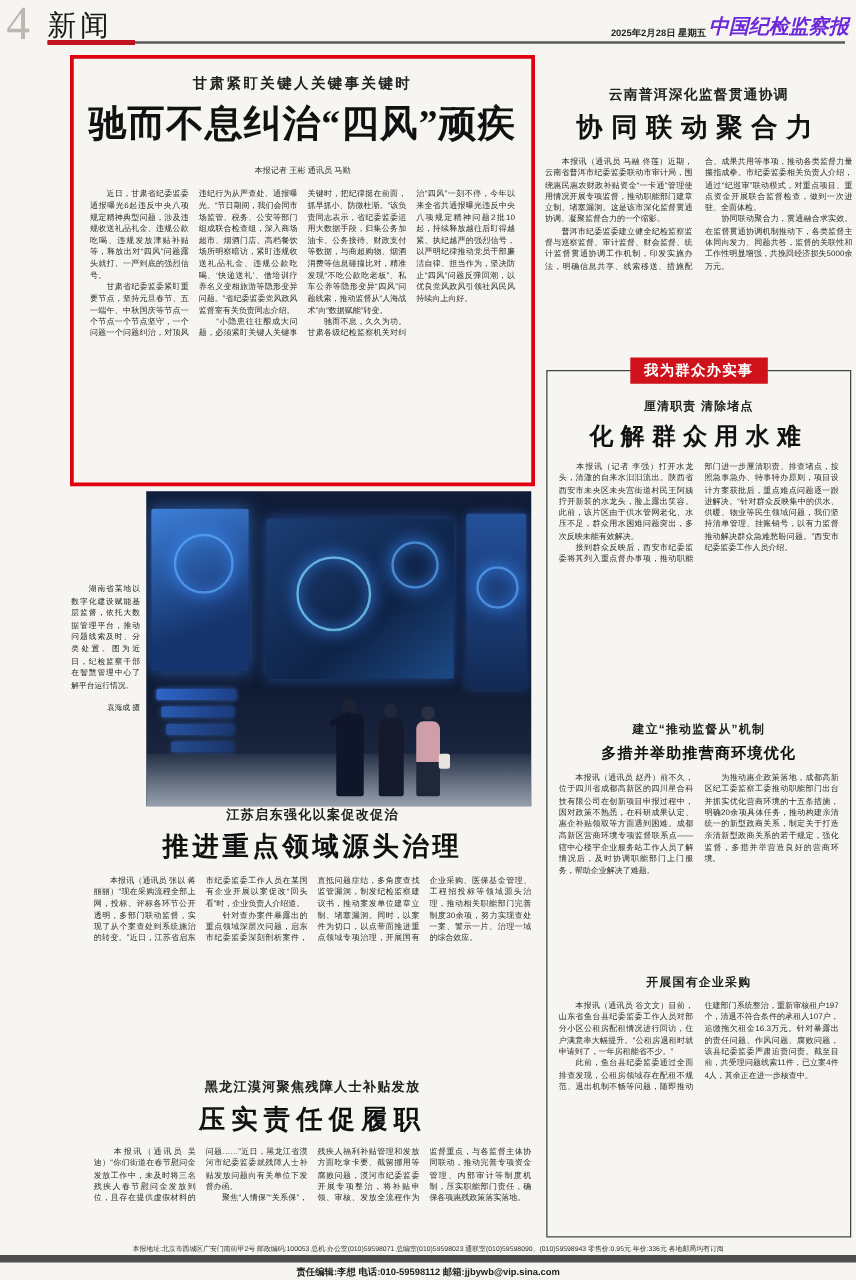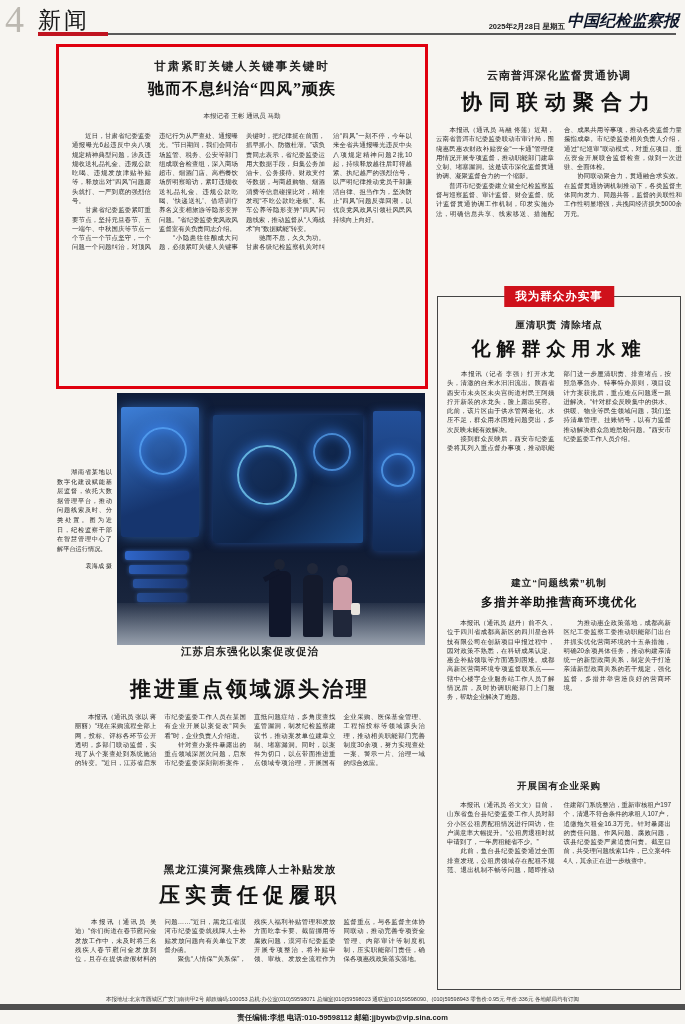--- a/index.html
+++ b/index.html
@@ -8,33 +8,33 @@
     background:#f7f5f1; overflow:hidden;
     font-family:"Liberation Sans", sans-serif; color:#1a1a1a;
   }
   
   .page-num { position:absolute; left:5px; top:0px; font-size:38px; line-height:38px;
     color:#bcb8b1; font-family:"Liberation Serif", serif; }
   .section-title { position:absolute; left:38px; top:5px; font-size:23px; font-weight:normal; letter-spacing:3px; }
   .header-rule { position:absolute; left:38px; width:638px; top:33px; height:2px; background:#5a5a5a; }
   .header-rule-red { position:absolute; left:38px; top:32px; width:70px; height:4px; background:#c01420; }
   .date-line { position:absolute; right:120px; top:22px; font-size:7.5px; font-weight:bold; color:#222; }
-  .masthead { position:absolute; right:6px; top:11px; font-size:16px; font-weight:bold; color:#0f172a;
+  .masthead { position:absolute; right:6px; top:11px; font-size:16px; font-weight:bold; color:#6d28d9;
     font-family:"Liberation Serif", serif; font-style:italic; letter-spacing:0px; }
   
   .kicker { text-align:center; font-weight:bold; color:#222; }
   .headline { text-align:center; font-weight:900; color:#111; font-family:"Liberation Serif", serif; }
   .byline { text-align:center; font-size:6.5px; color:#333; }
   .body-text { font-size:6.4px; line-height:1.45; text-align:justify; color:#2b2b2b;
     white-space:pre-wrap; overflow:hidden; }
   
   .lead-box { position:absolute; left:56px; top:44px; width:372px; height:345px;
     border:3px solid #e0000f; box-sizing:border-box; }
   .lead-box .kicker { margin-top:12px; font-size:11.5px; letter-spacing:2px; }
-  .lead-box .headline { margin-top:5px; font-size:16px; letter-spacing:1px; }
+  .lead-box .headline { margin-top:5px; font-size:30px; letter-spacing:1px; }
   .lead-box .byline { margin-top:12px; }
   .lead-box .body-text { margin:10px 13px 0 13px; height:222px; column-count:4; column-gap:8px; }
   
   .photo { position:absolute; left:117px; top:393px; width:308px; height:252px;
     background:linear-gradient(180deg,#101d38 0%,#0d1830 55%,#18243c 80%,#202c42 100%); overflow:hidden; }
   .ph-screen { position:absolute; border-radius:2px; }
   .ph-ring { position:absolute; border-radius:50%; border:2px solid rgba(90,170,255,.75);
     box-shadow:0 0 12px 3px rgba(60,140,255,.5), inset 0 0 10px 2px rgba(60,140,255,.4); }
   .ph-floor { position:absolute; left:0; bottom:0; width:100%; height:42px;
     background:linear-gradient(180deg,#55607233,#97a0ad); }
@@ -42,21 +42,21 @@
     background:linear-gradient(90deg,#2f66c9,#1d3f86); box-shadow:0 0 4px rgba(70,140,255,.6); }
   .ph-person { position:absolute; border-radius:6px 6px 2px 2px; }
   .ph-head { position:absolute; width:11px; height:11px; border-radius:50%; }
   
   .caption-block { position:absolute; left:57px; top:467px; width:55px; }
   .caption-text { font-size:6.2px; line-height:1.55; text-align:justify; color:#222; white-space:pre-wrap; }
   .caption-credit { margin-top:9px; font-size:6.2px; text-align:right; color:#222; }
   
   .jiangsu { position:absolute; left:75px; top:645px; width:350px; }
   .jiangsu .kicker { font-size:10.5px; letter-spacing:1px; }
-  .jiangsu .headline { margin-top:16px; font-size:21px; letter-spacing:3px; }
+  .jiangsu .headline { margin-top:4px; font-size:21px; letter-spacing:3px; }
   .jiangsu .body-text { margin-top:9px; height:155px; column-count:4; column-gap:8px; }
   .helj { position:absolute; left:75px; top:863px; width:350px; }
   .helj .kicker { font-size:10.5px; letter-spacing:1px; }
   .helj .headline { margin-top:4px; font-size:21px; letter-spacing:5px; }
   .helj .body-text { margin-top:8px; height:84px; column-count:4; column-gap:8px; }
   
   .yunnan { position:absolute; left:436px; top:68px; width:246px; }
   .yunnan .kicker { font-size:11px; letter-spacing:1px; }
   .yunnan .headline { margin-top:5px; font-size:21px; letter-spacing:7px; }
   .yunnan .body-text { margin-top:9px; height:168px; column-count:2; column-gap:10px; }
@@ -161,21 +161,21 @@
     <div class="badge">我为群众办实事</div>
 
     <div class="mb-art mb-art1">
       <div class="kicker">厘清职责  清除堵点</div>
       <div class="headline">化解群众用水难</div>
       <div class="body-text">　　本报讯（记者 李强）打开水龙头，清澈的自来水汩汩流出。陕西省西安市未央区未央宫街道村民王阿姨拧开新装的水龙头，脸上露出笑容。此前，该片区由于供水管网老化、水压不足，群众用水困难问题突出，多次反映未能有效解决。
 　　接到群众反映后，西安市纪委监委将其列入重点督办事项，推动职能部门进一步厘清职责、排查堵点，按照急事急办、特事特办原则，项目设计方案获批后，重点难点问题逐一跟进解决。“针对群众反映集中的供水、供暖、物业等民生领域问题，我们坚持清单管理、挂账销号，以有力监督推动解决群众急难愁盼问题。”西安市纪委监委工作人员介绍。</div>
     </div>
 
     <div class="mb-art mb-art2">
-      <div class="kicker">建立“问题线索”机制</div>
+      <div class="kicker">建立“推动监督从”机制</div>
       <div class="headline">多措并举助推营商环境优化</div>
       <div class="body-text">　　本报讯（通讯员 赵丹）前不久，位于四川省成都高新区的四川星合科技有限公司在创新项目申报过程中，因对政策不熟悉，在科研成果认定、惠企补贴领取等方面遇到困难。成都高新区营商环境专项监督联系点——辖中心楼宇企业服务站工作人员了解情况后，及时协调职能部门上门服务，帮助企业解决了难题。
 　　为推动惠企政策落地，成都高新区纪工委监察工委推动职能部门出台并抓实优化营商环境的十五条措施，明确20余项具体任务，推动构建亲清统一的新型政商关系，制定关于打造亲清新型政商关系的若干规定，强化监督，多措并举营造良好的营商环境。</div>
     </div>
 
     <div class="mb-art mb-art3">
       <div class="kicker">开展国有企业采购</div>
       <div class="body-text">　　本报讯（通讯员 谷文文）目前，山东省鱼台县纪委监委工作人员对部分小区公租房配租情况进行回访，住户满意率大幅提升。“公租房退租时就申请到了，一年房租能省不少。”
 　　此前，鱼台县纪委监委通过全面排查发现，公租房领域存在配租不规范、退出机制不畅等问题，随即推动住建部门系统整治，重新审核租户197个，清退不符合条件的承租人107户，追缴拖欠租金16.3万元。针对暴露出的责任问题、作风问题、腐败问题，该县纪委监委严肃追责问责。截至目前，共受理问题线索11件，已立案4件4人，其余正在进一步核查中。</div>
     </div>

